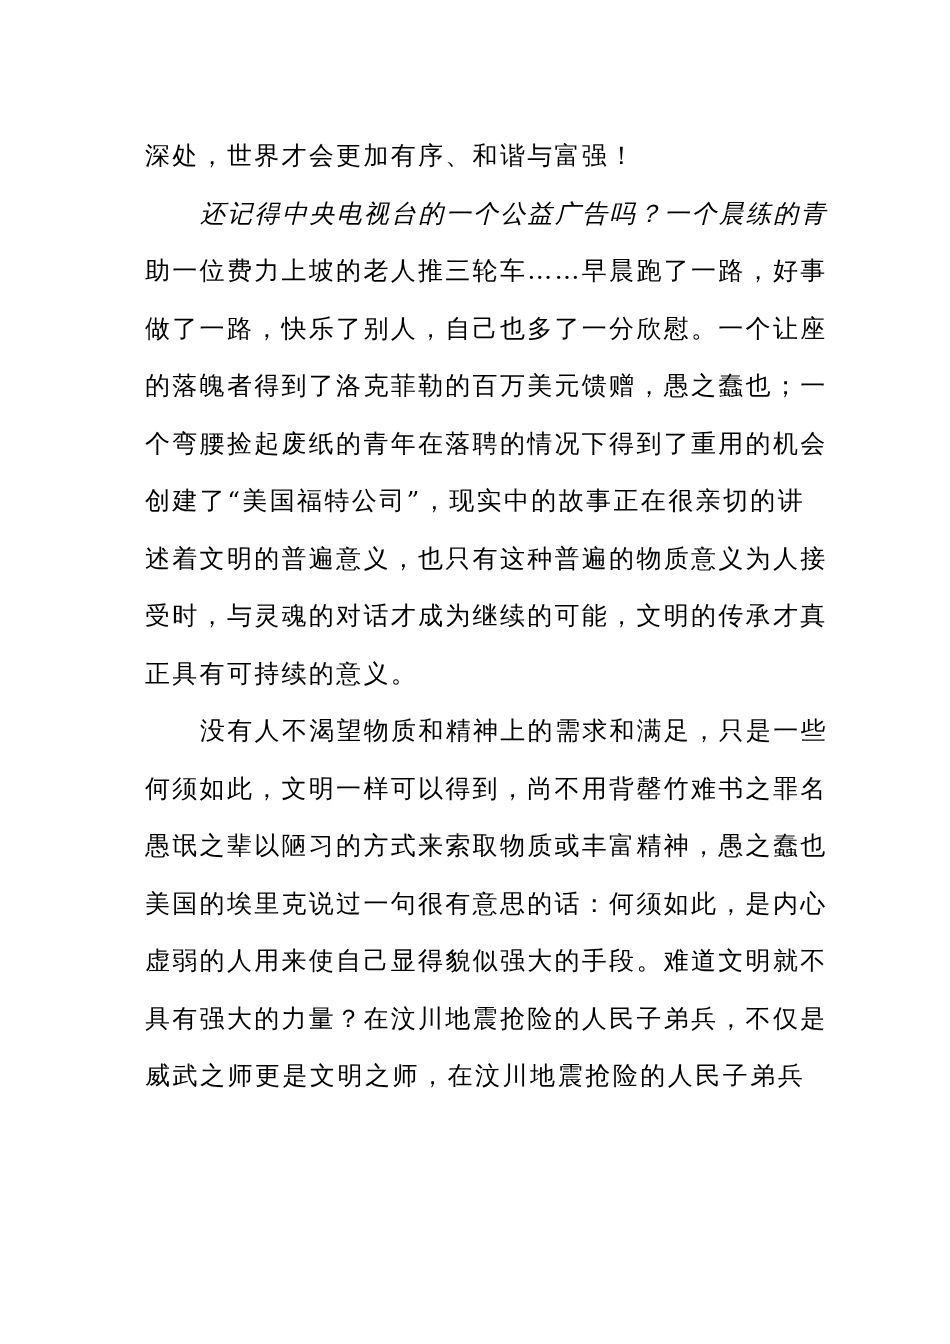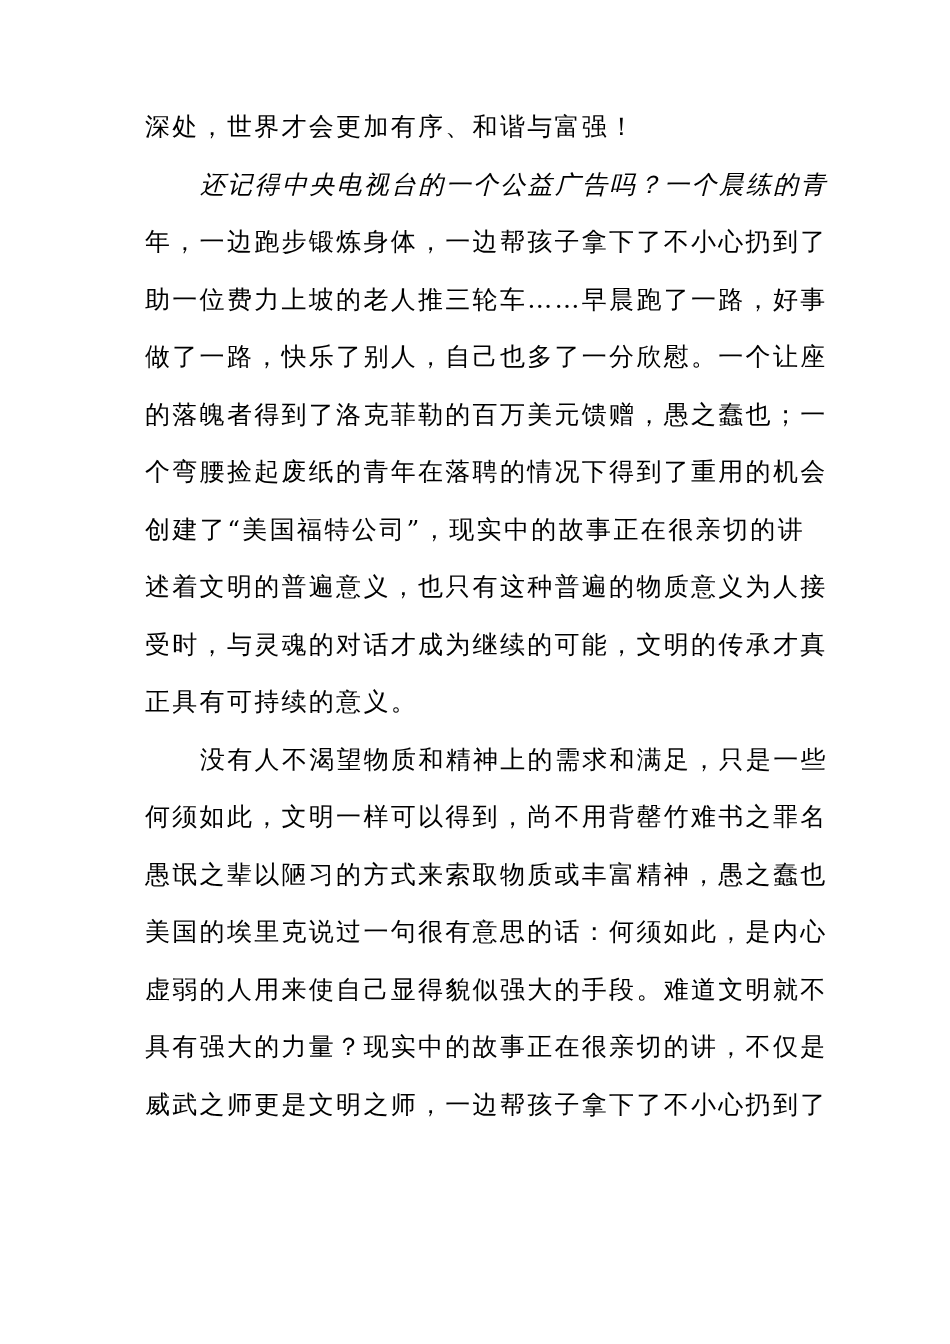--- a/index.html
+++ b/index.html
@@ -9,21 +9,21 @@
     }
     body {
       width: 950px;
       height: 1344px;
       position: relative;
       overflow: hidden;
     }
     .page {
       position: absolute;
       left: 145px;
-      top: 98px;
+      top: 127px;
       width: 660px;
       color: #000000;
       font-family: "DejaVu Serif", "Liberation Serif", serif;
       font-size: 25px;
       line-height: 57.5px;
       letter-spacing: 2.3px;
     }
     .para {
       margin: 0;
       padding: 0;
@@ -45,34 +45,33 @@
 <body>
 
 <div class="page">
 
   <div class="para">
     <span class="line last">深处，世界才会更加有序、和谐与富强！</span>
   </div>
 
   <div class="para">
     <span class="line" style="padding-left:55px;font-style:italic;">还记得中央电视台的一个公益广告吗？一个晨练的青</span>
-    <span class="line">年，一边跑步锻炼身体，一边帮孩子拿下了不小心扔到了</span>
     <span class="line">助一位费力上坡的老人推三轮车……早晨跑了一路，好事</span>
     <span class="line">做了一路，快乐了别人，自己也多了一分欣慰。一个让座</span>
     <span class="line">的落魄者得到了洛克菲勒的百万美元馈赠，愚之蠢也；一</span>
     <span class="line">个弯腰捡起废纸的青年在落聘的情况下得到了重用的机会</span>
     <span class="line">创建了“美国福特公司”，现实中的故事正在很亲切的讲</span>
     <span class="line">述着文明的普遍意义，也只有这种普遍的物质意义为人接</span>
     <span class="line">受时，与灵魂的对话才成为继续的可能，文明的传承才真</span>
     <span class="line last">正具有可持续的意义。</span>
   </div>
 
   <div class="para">
     <span class="line" style="padding-left:55px;">没有人不渴望物质和精神上的需求和满足，只是一些</span>
     <span class="line">何须如此，文明一样可以得到，尚不用背罄竹难书之罪名</span>
     <span class="line">愚氓之辈以陋习的方式来索取物质或丰富精神，愚之蠢也</span>
     <span class="line">美国的埃里克说过一句很有意思的话：何须如此，是内心</span>
     <span class="line">虚弱的人用来使自己显得貌似强大的手段。难道文明就不</span>
-    <span class="line">具有强大的力量？现实中的故事正在很亲切的讲，不仅是</span>
-    <span class="line">威武之师更是文明之师，一边帮孩子拿下了不小心扔到了</span>
+    <span class="line">具有强大的力量？在汶川地震抢险的人民子弟兵，不仅是</span>
+    <span class="line">威武之师更是文明之师，在汶川地震抢险的人民子弟兵</span>
   </div>
 
 </div>
 
 </body></html>

